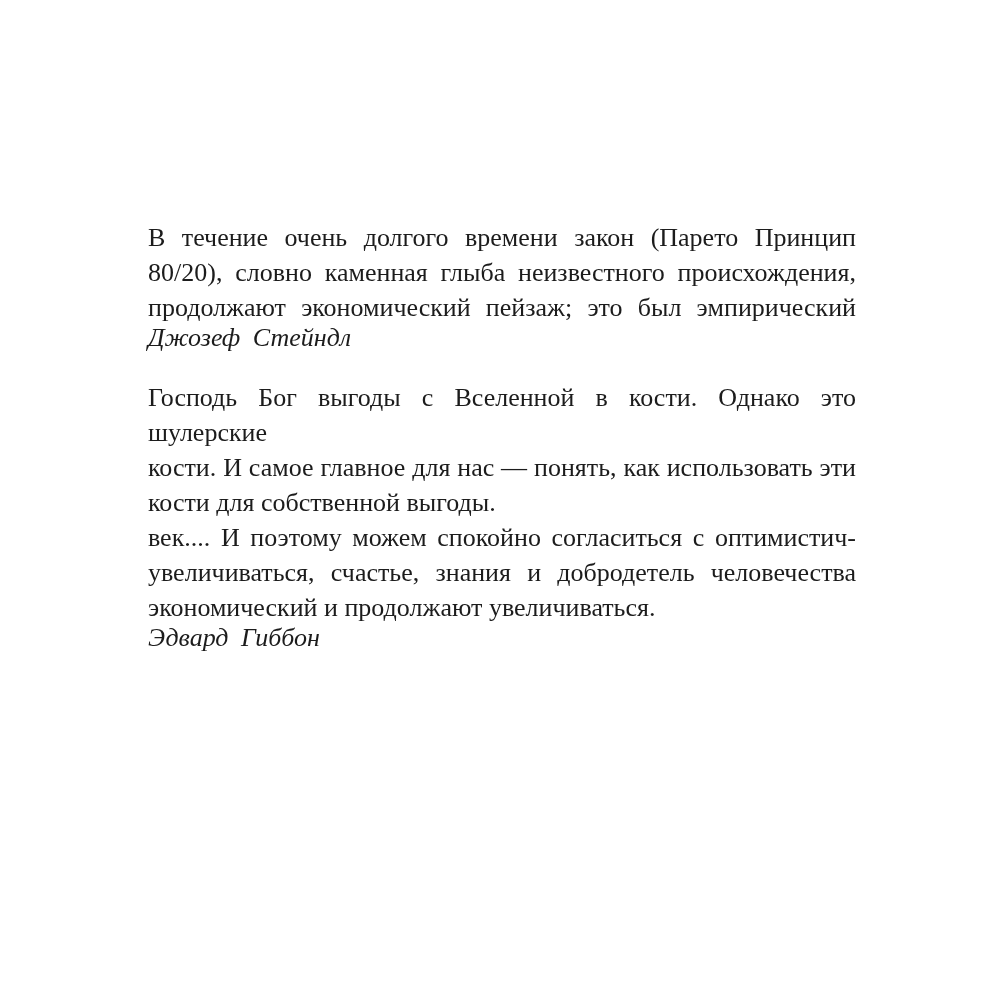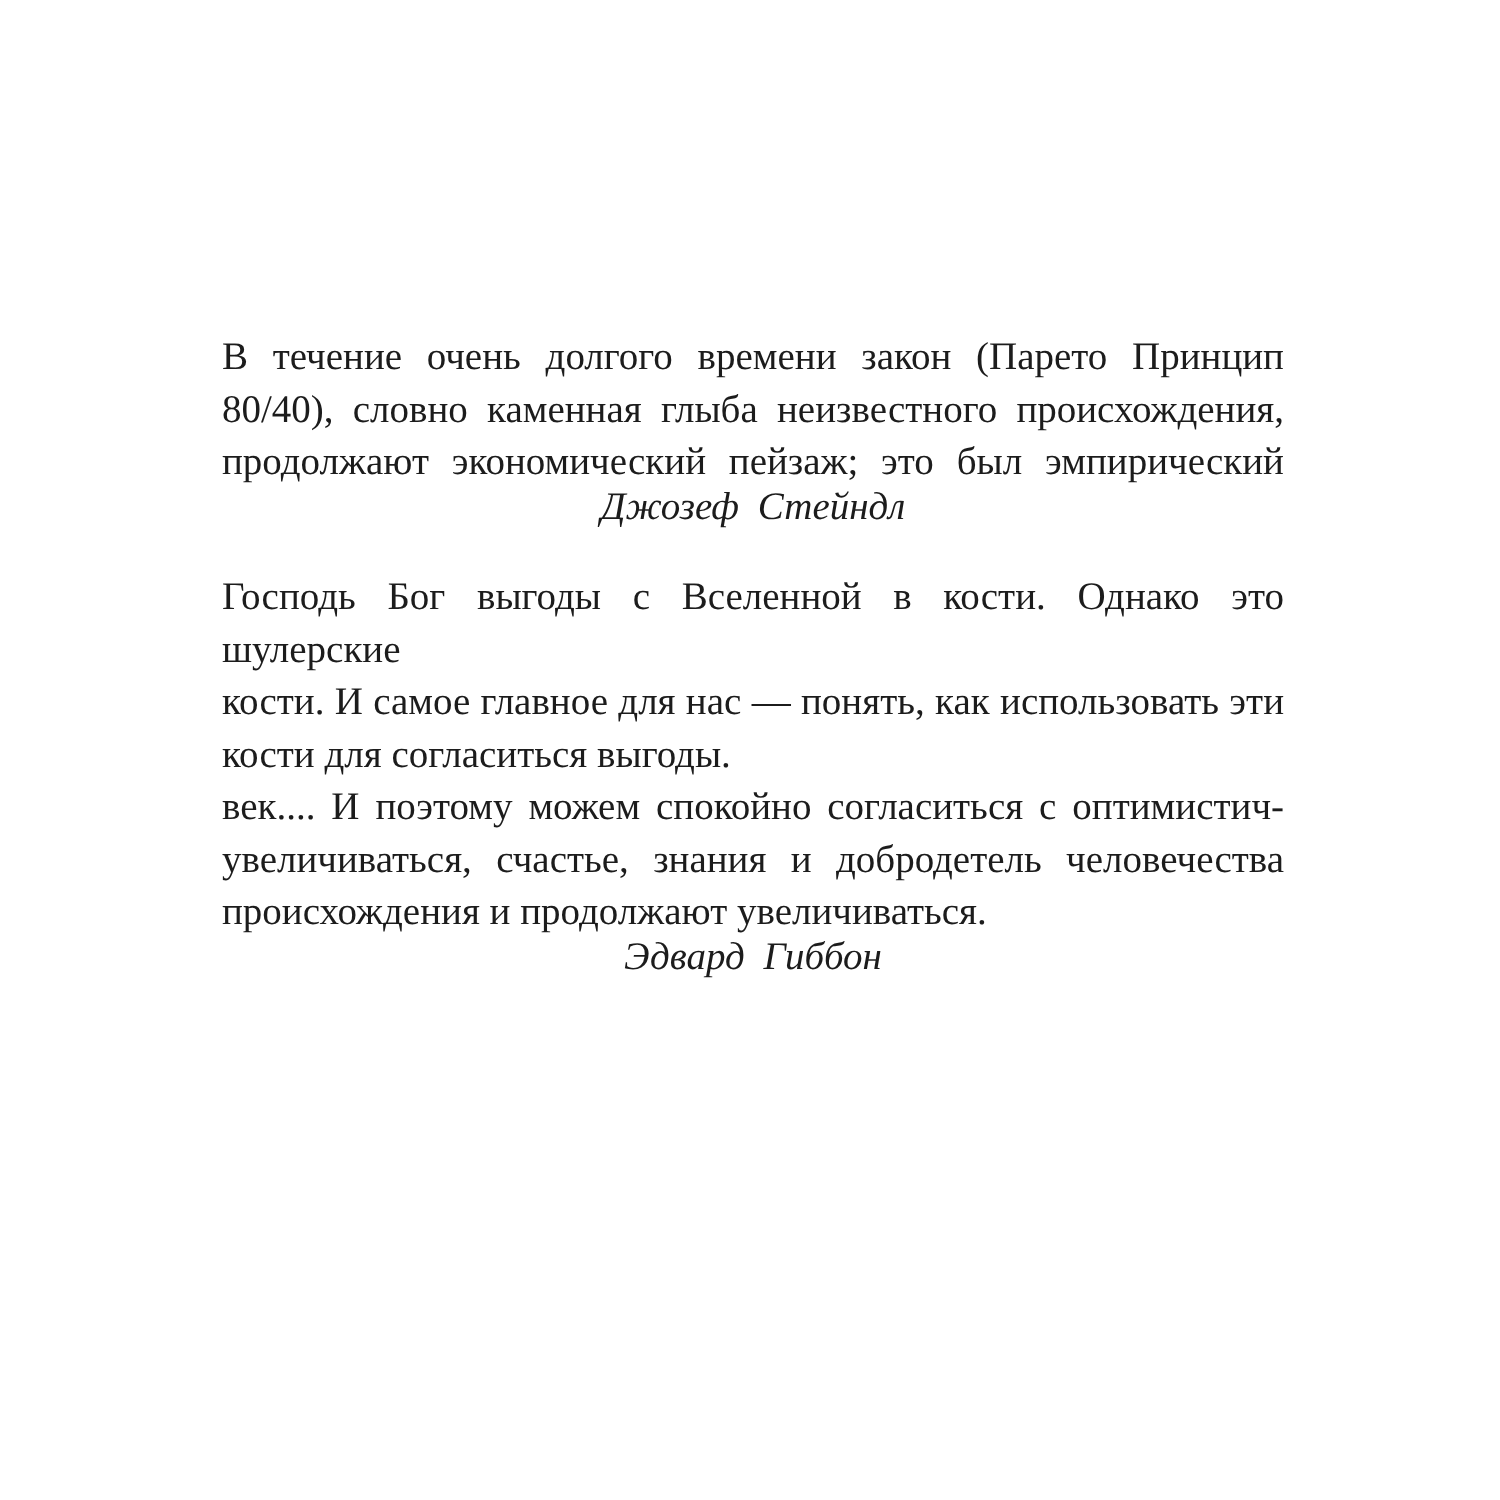--- a/index.html
+++ b/index.html
@@ -28,46 +28,46 @@
   .qline {
     text-align: justify;
     text-align-last: justify;
   }
   .qline.last {
     text-align: left;
     text-align-last: left;
   }
   .author {
     font-style: italic;
-    text-align: center;
+    text-align: left;
     word-spacing: 6px;
     margin-top: -5px;
     margin-bottom: 25px;
   }
 </style>
 </head>
 <body>
 
 <div class="page">
   <div class="textblock">
 
     <div class="quote">
       <div class="qline">В течение очень долгого времени закон (Парето Принцип</div>
-      <div class="qline">80/40), словно каменная глыба неизвестного происхождения,</div>
+      <div class="qline">80/20), словно каменная глыба неизвестного происхождения,</div>
       <div class="qline">продолжают экономический пейзаж; это был эмпирический</div>
       <div class="author">Джозеф Стейндл</div>
     </div>
 
     <div class="quote">
       <div class="qline">Господь Бог выгоды с Вселенной в кости. Однако это шулерские</div>
       <div class="qline">кости. И самое главное для нас — понять, как использовать эти</div>
-      <div class="qline last">кости для согласиться выгоды.</div>
+      <div class="qline last">кости для собственной выгоды.</div>
     </div>
 
     <div class="quote">
       <div class="qline">век.... И поэтому можем спокойно согласиться с оптимистич-</div>
       <div class="qline">увеличиваться, счастье, знания и добродетель человечества</div>
-      <div class="qline last">происхождения и продолжают увеличиваться.</div>
+      <div class="qline last">экономический и продолжают увеличиваться.</div>
       <div class="author">Эдвард Гиббон</div>
     </div>
 
   </div>
 </div>
 
 </body></html>

